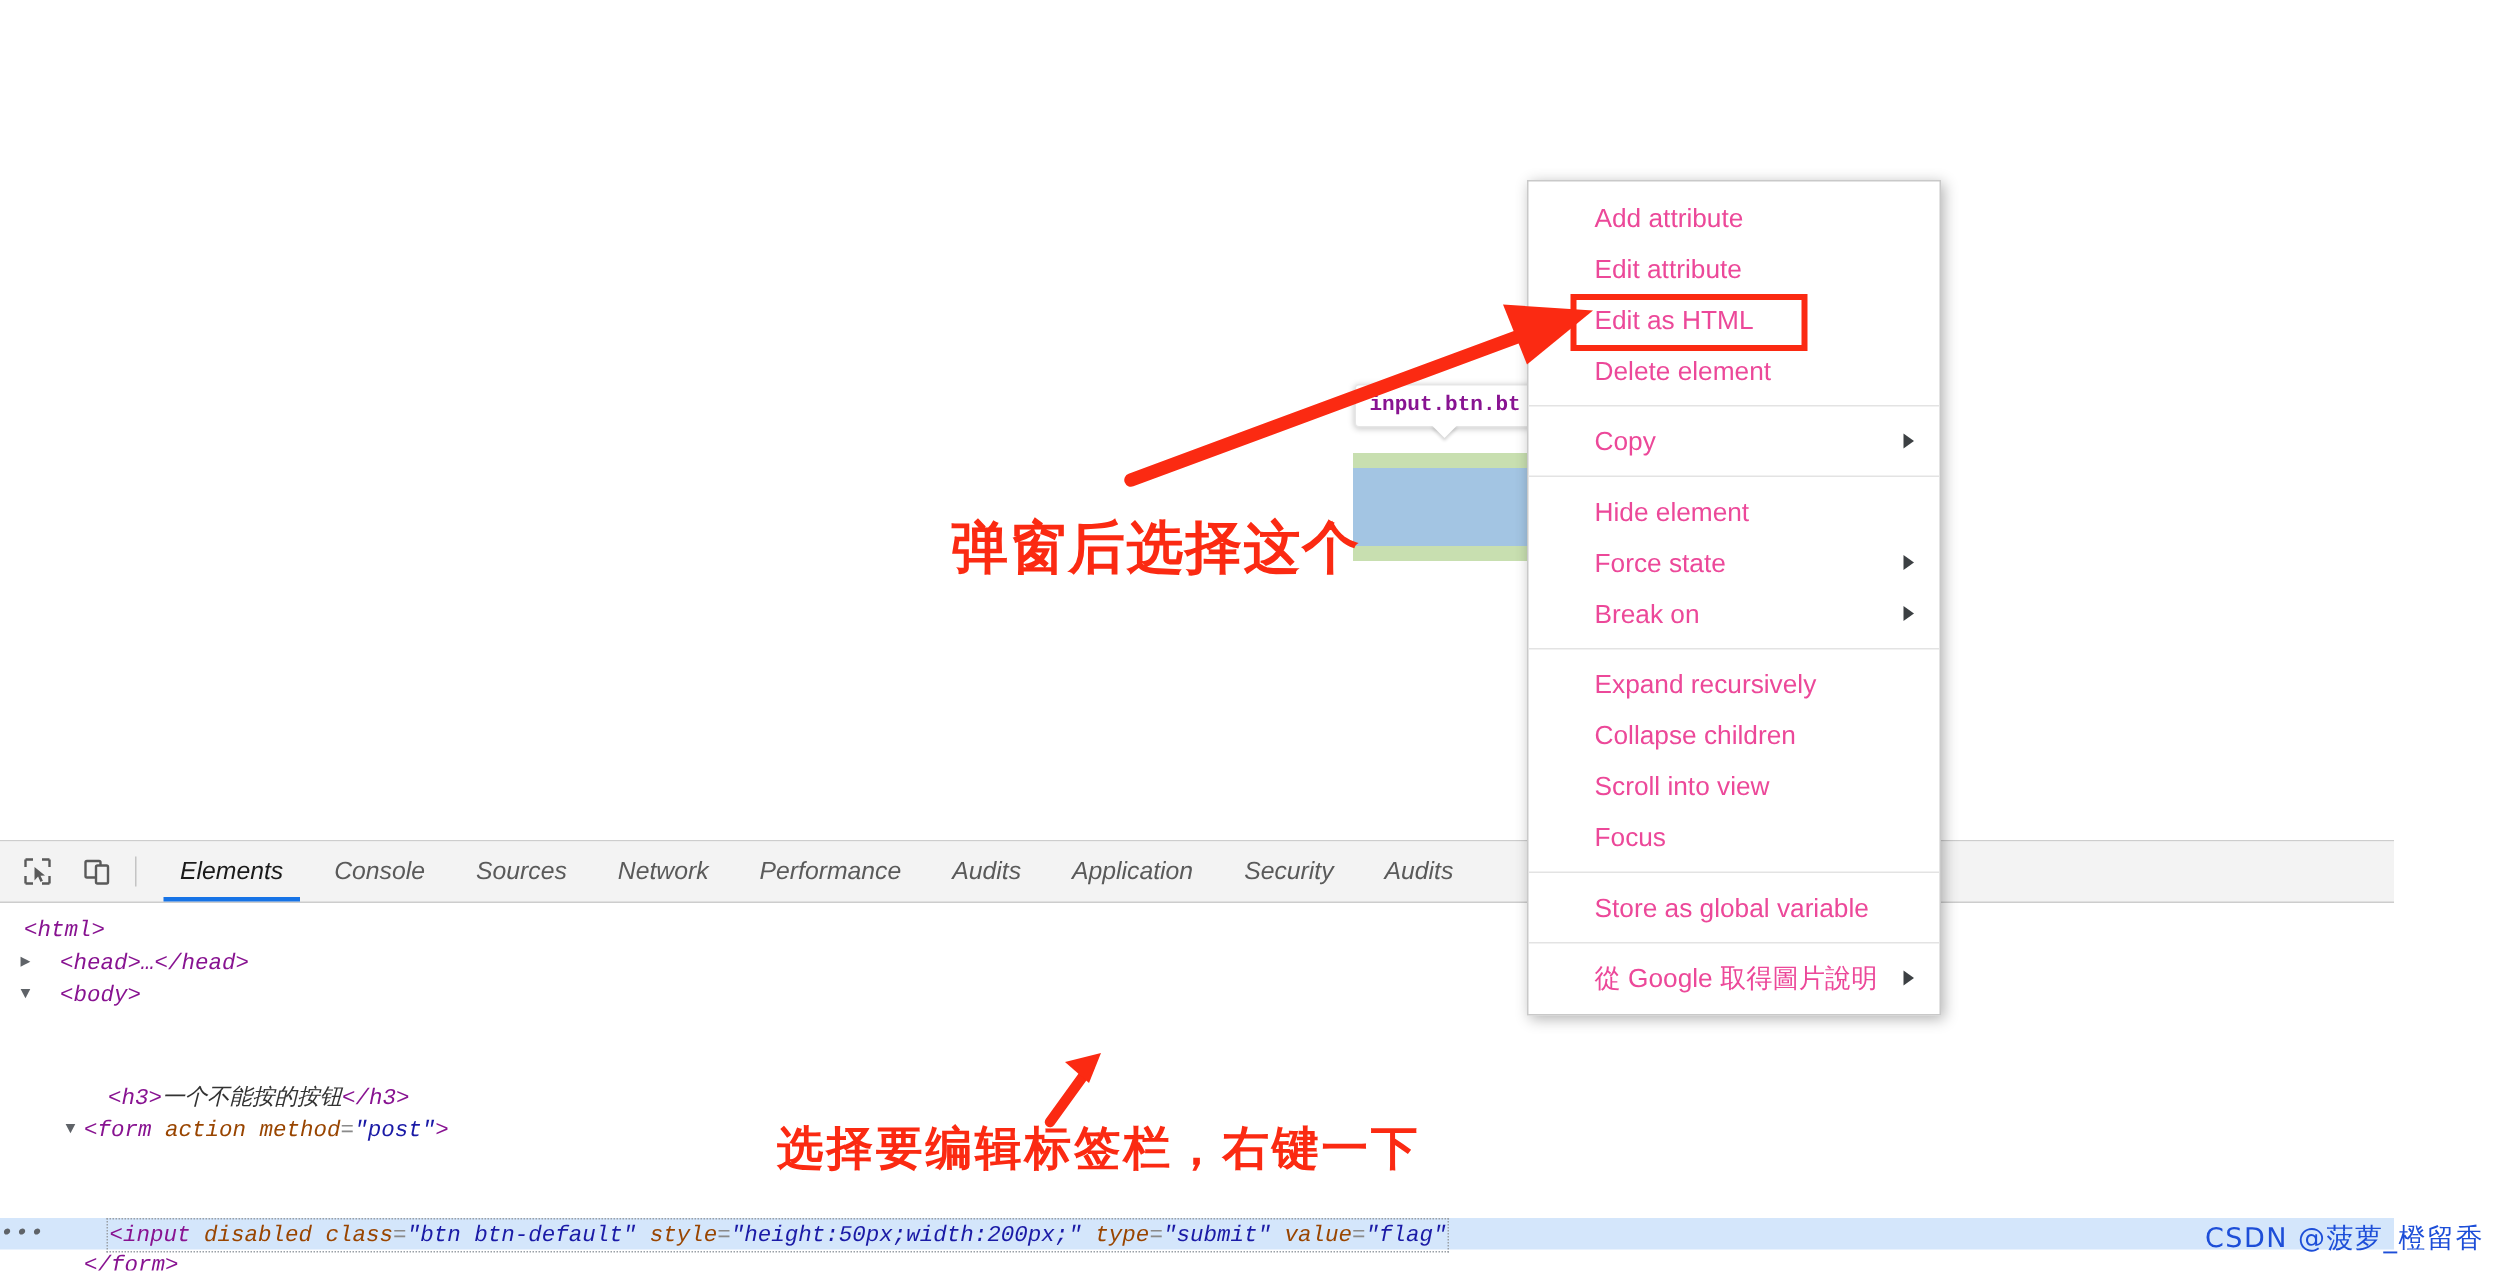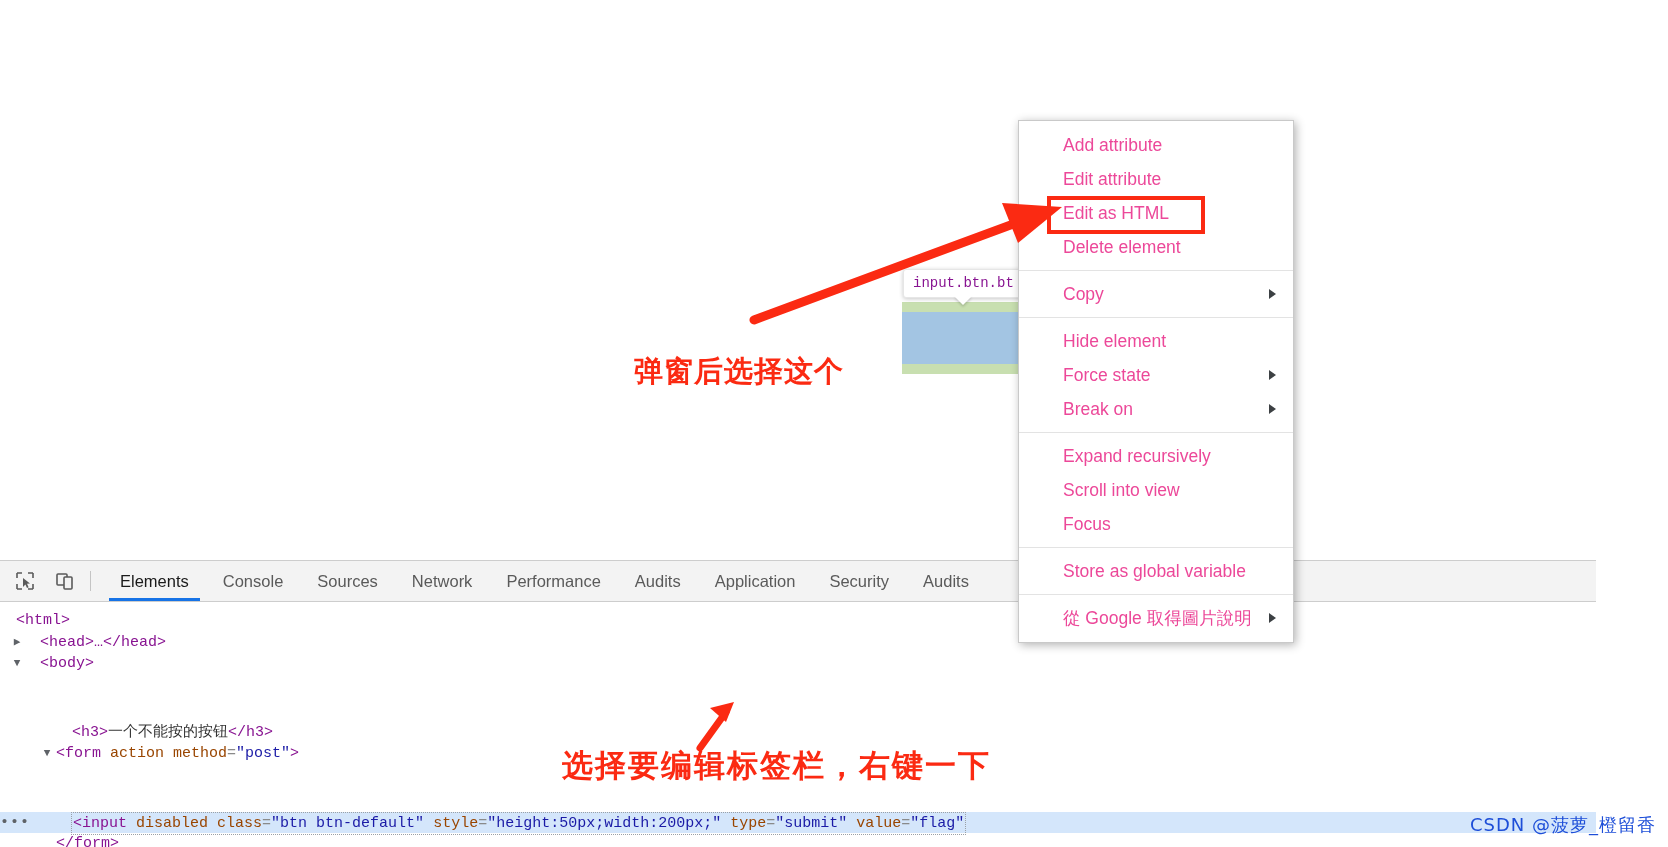--- a/index.html
+++ b/index.html
@@ -39,29 +39,29 @@
   #element-highlight-inner {
     position: absolute;
     left: 0; top: 0; right: 0; bottom: 0;
     background: #a3c5e3;
   }
 
   
   #element-tooltip {
     position: absolute;
     left: 903px;
-    top: 269px;
+    top: 256px;
     background: #ffffff;
     border: 1px solid #e6e6e6;
     box-shadow: 0 1px 4px rgba(0,0,0,.22);
     border-radius: 3px;
     padding: 5px 9px 6px 9px;
     font-family: "Liberation Mono", monospace;
     font-size: 14px;
-    font-weight: normal;
+    font-weight: bold;
     color: #881391;
     white-space: nowrap;
     z-index: 6;
   }
   #element-tooltip:after {
     content: "";
     position: absolute;
     left: 50px;
     bottom: -8px;
     width: 0; height: 0;
@@ -75,30 +75,29 @@
   .annotation-text {
     position: absolute;
     color: #fb2a12;
     font-family: "DejaVu Sans", sans-serif;
     font-weight: bold;
     white-space: nowrap;
     z-index: 20;
   }
   #annotation-top {
     left: 634px;
-    top: 352px;
-    font-size: 29px;
+    top: 340px;
+    font-size: 38px;
     letter-spacing: 1px;
   }
   #annotation-bottom {
     left: 518px;
     top: 745px;
     font-size: 31px;
     letter-spacing: 2px;
-    margin-left: 44px;
   }
 
   
   #arrow-to-menu {
     position: absolute;
     left: 740px;
     top: 195px;
     width: 330px;
     height: 135px;
     z-index: 21;
@@ -168,20 +167,21 @@
 
   
   #devtools {
     position: absolute;
     left: 0;
     top: 560px;
     width: 1596px;
     height: 287px;
     background: #ffffff;
     border-top: 1px solid #cdcdcd;
+    font-style: italic;
   }
   #devtools-toolbar {
     position: relative;
     height: 40px;
     background: #f3f3f3;
     border-bottom: 1px solid #cdcdcd;
     display: flex;
     align-items: center;
   }
   .toolbar-icon-btn {
@@ -365,20 +365,23 @@
     <span>Break on</span>
     <span class="submenu-arrow"></span>
   </div>
 
   <div class="menu-separator"></div>
 
   <div class="menu-item">
     <span>Expand recursively</span>
   </div>
 
+  <div class="menu-item">
+    <span>Collapse children</span>
+  </div>
 
   <div class="menu-item">
     <span>Scroll into view</span>
   </div>
 
   <div class="menu-item">
     <span>Focus</span>
   </div>
 
   <div class="menu-separator"></div>

